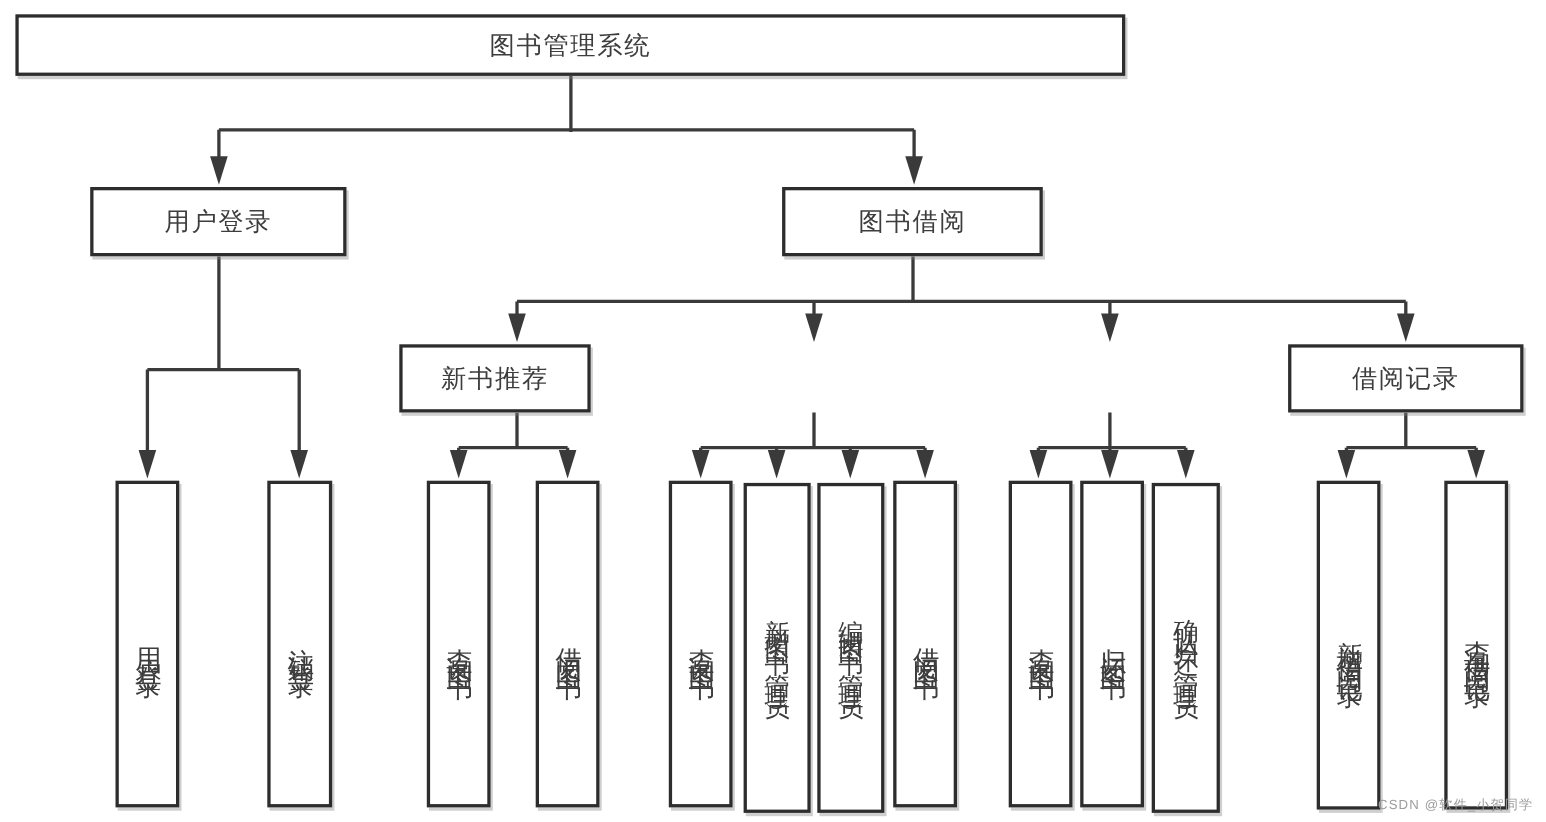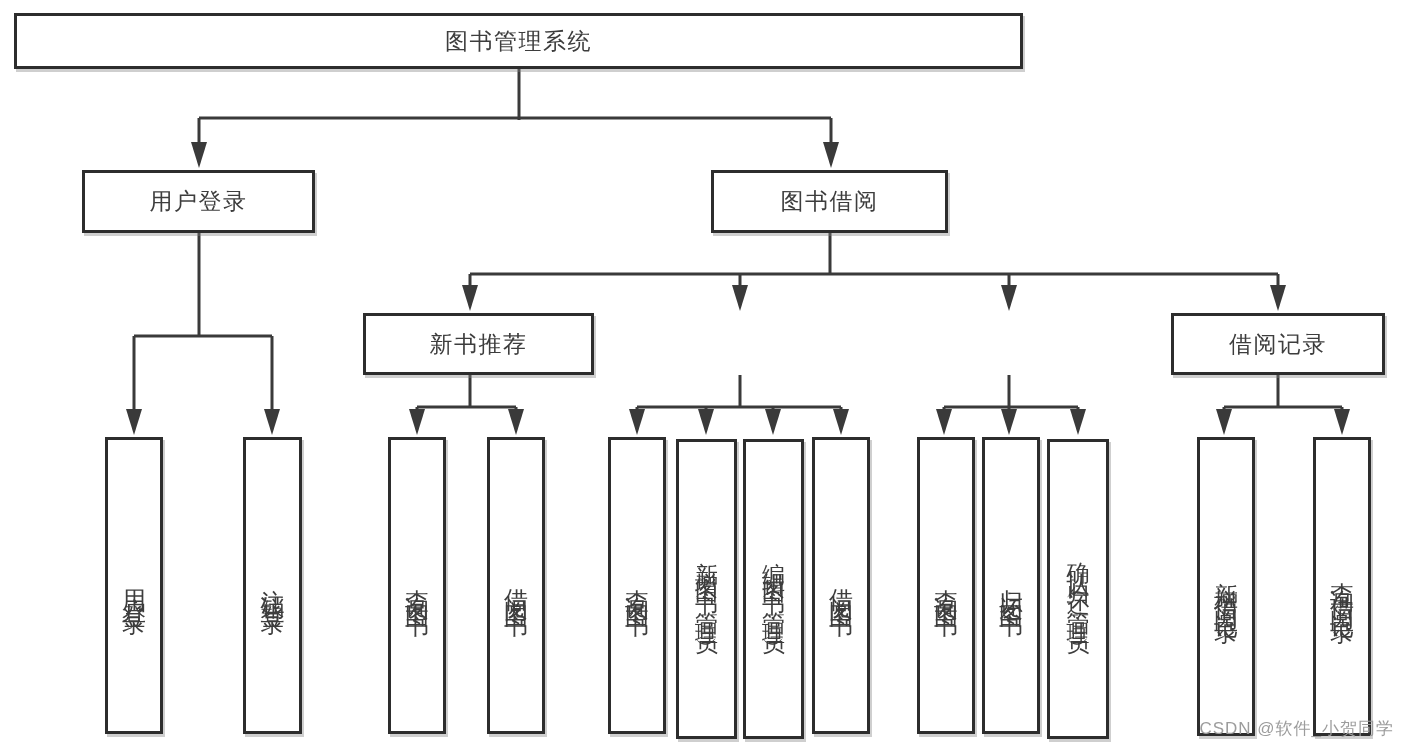--- a/index.html
+++ b/index.html
@@ -27,21 +27,21 @@
   .hbox span{
     font-size:23px;color:var(--text);letter-spacing:1.5px;white-space:nowrap;
   }
   .vbox span{
     writing-mode:vertical-rl;text-orientation:mixed;
     font-size:24px;letter-spacing:8px;color:var(--text);line-height:1;
   }
   .vbox.dense span{font-size:23px;letter-spacing:10px;}
   .watermark{
     position:absolute;right:11px;bottom:7px;
-    font-size:17px;letter-spacing:1px;color:var(--watermark);white-space:nowrap;
+    font-size:12px;letter-spacing:1px;color:var(--watermark);white-space:nowrap;
   }
 </style>
 </head>
 <body>
 
 <div class="canvas">
 
   <svg class="connectors" width="1405" height="747" viewBox="0 0 1405 747" aria-hidden="true">
     <g>
       <path d="M519,68 V120 M199,118 H831 M199,118 V146 M831,118 V146"></path>
@@ -89,21 +89,21 @@
     <span>图书管理系统</span>
   </div>
 
   <div class="node hbox" style="left:82px;top:170px;width:233px;height:63px">
     <span>用户登录</span>
   </div>
   <div class="node hbox" style="left:711px;top:170px;width:237px;height:63px">
     <span>图书借阅</span>
   </div>
 
-  <div class="node hbox" style="left:363px;top:313px;width:231px;height:62px">
+  <div class="node hbox" style="left:363px;top:313px;width:174px;height:62px">
     <span>新书推荐</span>
   </div>
   <div class="node hbox" style="left:1171px;top:313px;width:214px;height:62px">
     <span>借阅记录</span>
   </div>
 
   <div class="node vbox" style="left:105px;top:437px;width:58px;height:297px">
     <span>用户登录</span>
   </div>
   <div class="node vbox" style="left:243px;top:437px;width:59px;height:297px">

